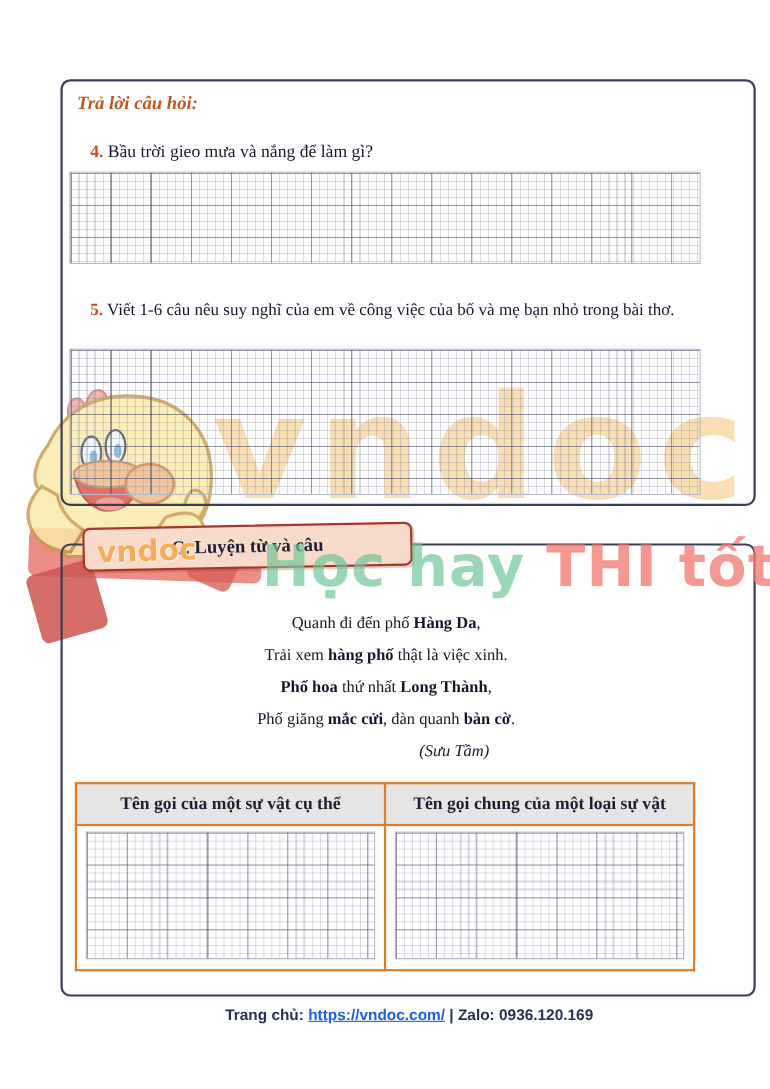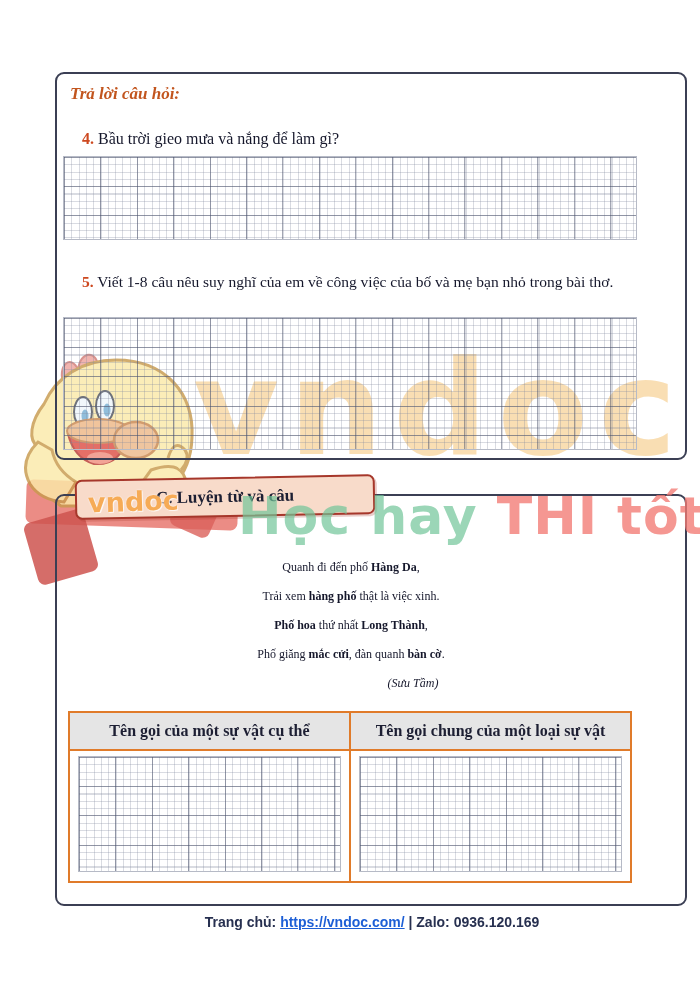--- a/index.html
+++ b/index.html
@@ -69,21 +69,21 @@
     background:#f8dbca;border:2.5px solid #a6372b;border-radius:7px;
     transform:rotate(-1.1deg);
     display:flex;align-items:center;justify-content:center;
     font-size:17px;font-weight:bold;color:#1d1f33;
     box-shadow:2px 2px 0 rgba(166,55,43,0.25);
   }
   .cau1{position:absolute;left:14px;top:36px;margin:0;font-size:16px;line-height:22px;}
   .cau1 .label{font-weight:bold;color:#cd481f;}
 
   .poem{position:absolute;left:0;top:62px;width:588px;text-align:center;}
-  .poem p{margin:0 0 11px 0;font-size:12px;line-height:18px;}
+  .poem p{margin:0 0 11px 0;font-size:15px;line-height:18px;}
   .poem b{font-weight:bold;}
   .poem-source{font-style:italic;transform:translateX(62px);}
 
   
   .word-table{
     position:absolute;left:11px;top:215px;width:564px;height:172px;
     border:2px solid #e07b2a;border-collapse:collapse;table-layout:fixed;
   }
   .word-table th{
     border:2px solid #e07b2a;background:#e5e5e5;height:36px;
@@ -126,21 +126,21 @@
       <path d="M152 116 q6 -20 17 -8 q6 9 -4 20" fill="#fbeaa9" stroke="#c89a4e" stroke-width="3"></path>
     </svg>
   </div>
 
   <div class="layer content">
 
     <section class="box box1">
       <h2 class="qa-title">Trả lời câu hỏi:</h2>
       <p class="q-line q4"><span class="q-num">4.</span> <span>Bầu trời gieo mưa và nắng để làm gì?</span></p>
       <div class="grid-area grid-q4"></div>
-      <p class="q-line q5"><span class="q-num">5.</span> <span>Viết 1-8 câu nêu suy nghĩ của em về công việc của bố và mẹ bạn nhỏ trong bài thơ.</span></p>
+      <p class="q-line q5"><span class="q-num">5.</span> <span>Viết 1-6 câu nêu suy nghĩ của em về công việc của bố và mẹ bạn nhỏ trong bài thơ.</span></p>
       <div class="grid-area grid-q5"></div>
     </section>
 
     <div class="sec-pill">
         <span>C. Luyện từ và câu</span>
       </div>
 
     <section class="box box2">
 
       <div class="poem">

